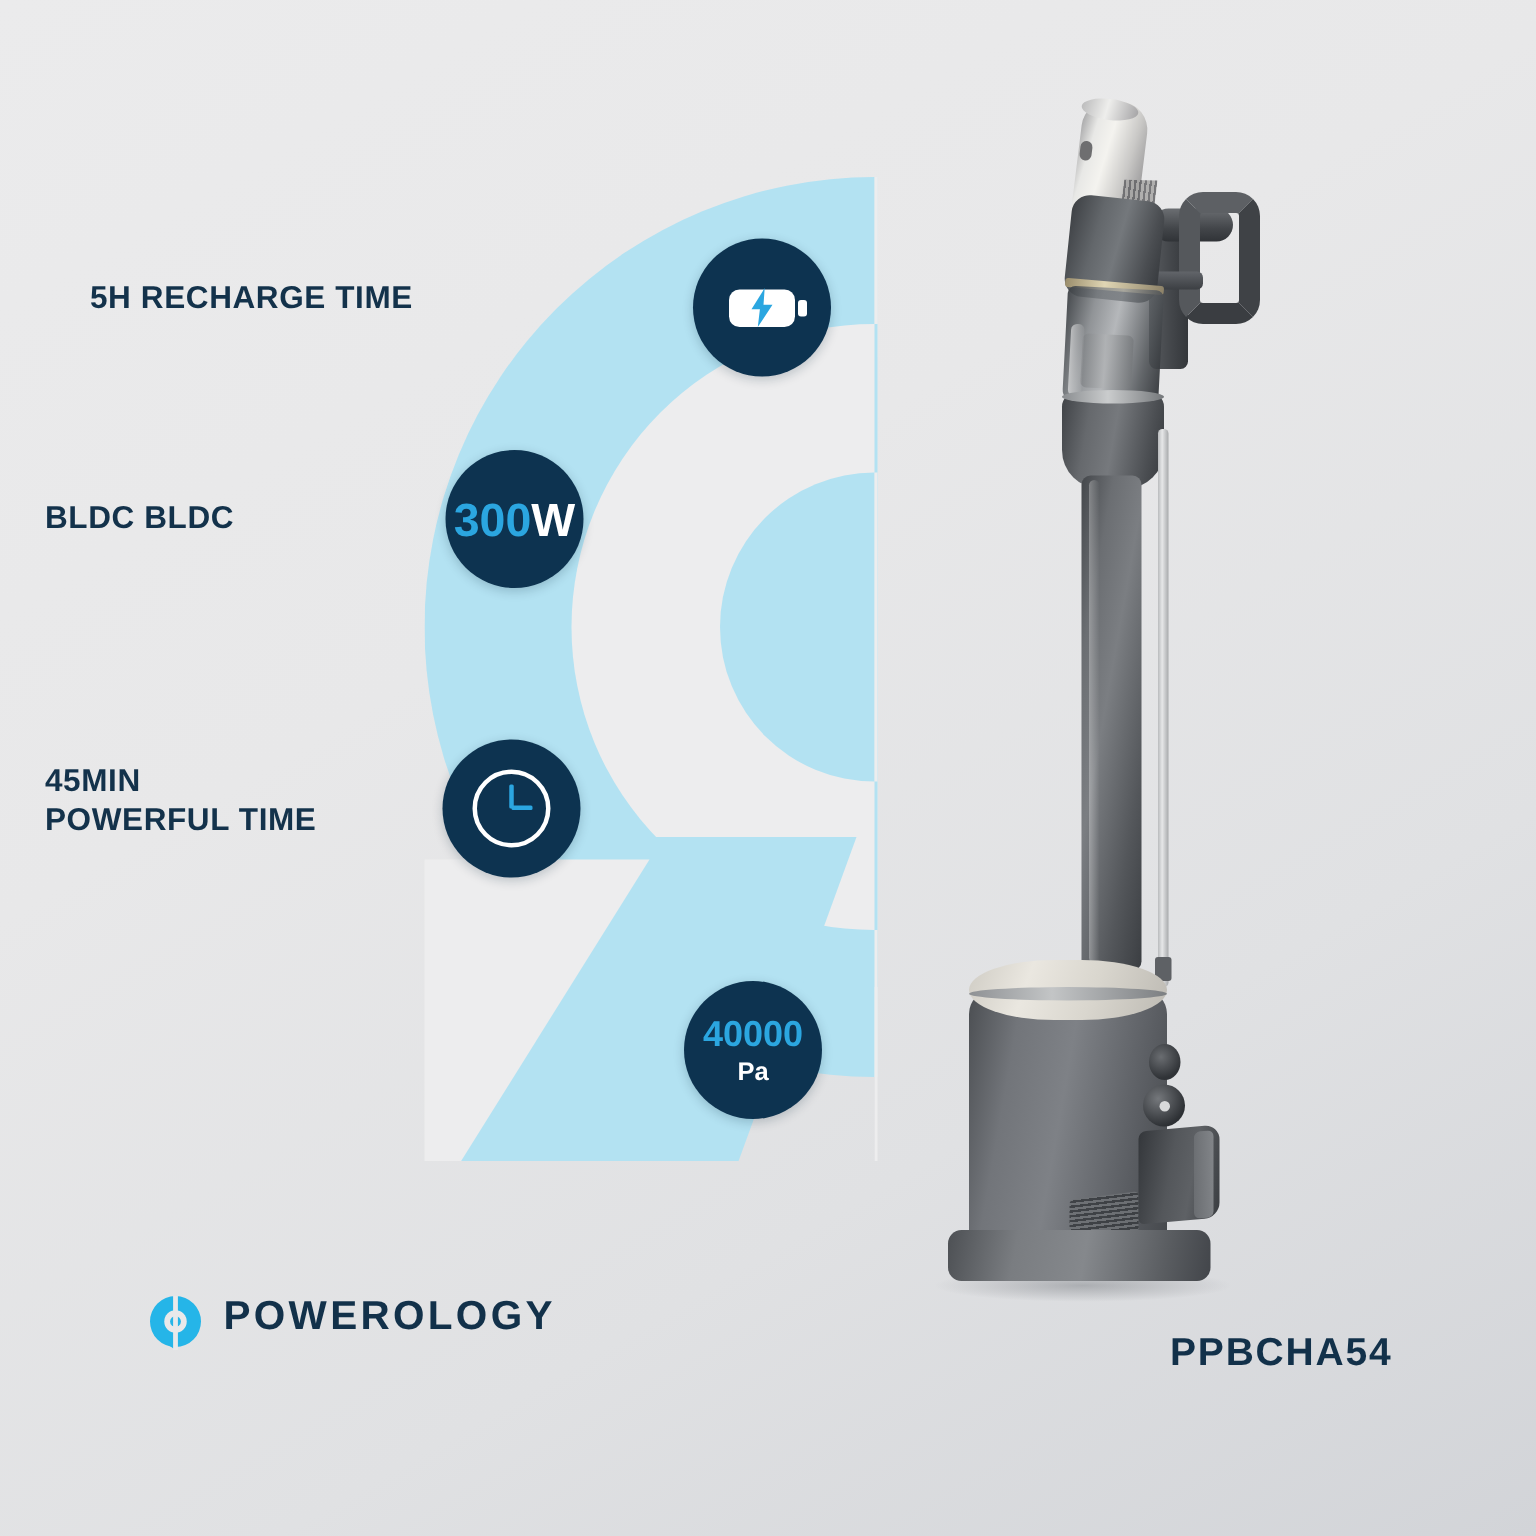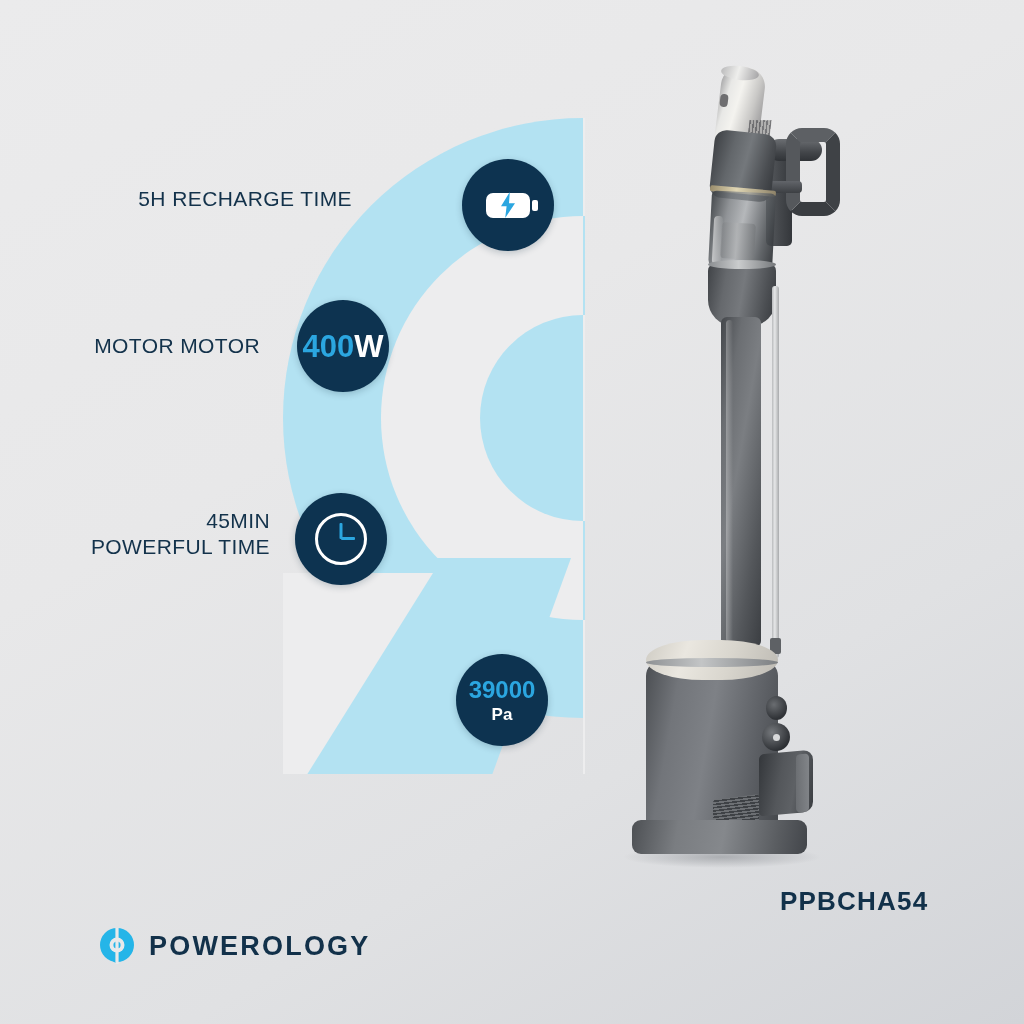--- a/index.html
+++ b/index.html
@@ -134,25 +134,25 @@
     top: 540px;
     width: 302px;
     height: 120px;
     background: #ededee;
   }
 
   
   .feature-label {
     position: absolute;
     color: #13324b;
-    font-weight: normal;
+    font-weight: bold;
     font-size: 21px;
     letter-spacing: 0.4px;
     line-height: 1.25;
-    text-align: right;
+    text-align: left;
     white-space: pre-line;
   }
 
   .badge {
     position: absolute;
     border-radius: 50%;
     background: #0d3350;
     display: flex;
     align-items: center;
     justify-content: center;
@@ -441,23 +441,22 @@
     left: 22px; top: 806px;
     width: 200px; height: 22px;
     border-radius: 50%;
     background: radial-gradient(ellipse at center,rgba(60,65,72,.30),rgba(60,65,72,0) 70%);
   }
 
   
   #footer-logo {
     position: absolute;
     left: 98px;
-    top: 926px;
+    top: 862px;
     display: flex;
-    align-items: center;
     gap: 13px;
   }
   #brand-wordmark {
     color: #12314a;
     font-size: 27px;
     font-weight: bold;
     letter-spacing: 2.2px;
   }
   #sku {
     position: absolute;
@@ -493,39 +492,39 @@
   <div class="feature-label" style="left:60px; top:186px; width:292px;">5H RECHARGE TIME</div>
   <div class="badge" style="left:462px; top:159px; width:92px; height:92px;">
     <div class="bat-body">
       <div class="bat-nub"></div>
       <svg class="bat-bolt" width="20" height="26" viewBox="0 0 20 26">
         <path d="M11.8 0 L3 14.2 L8.6 14.2 L7.2 26 L17 11.2 L11 11.2 Z" fill="#2ba6e0"></path>
       </svg>
     </div>
   </div>
 
-  <div class="feature-label" style="left:30px; top:333px; width:230px;">MOTOR MOTOR</div>
+  <div class="feature-label" style="left:30px; top:333px; width:230px;">BLDC BLDC</div>
   <div class="badge" style="left:297px; top:300px; width:92px; height:92px;">
     <div style="display:flex; align-items:baseline;">
-      <span class="badge-num" style="font-size:31px;">400</span>
+      <span class="badge-num" style="font-size:31px;">300</span>
       <span class="badge-unit" style="font-size:31px;">W</span>
     </div>
   </div>
 
   <div class="feature-label" style="left:30px; top:508px; width:240px;">45MIN
 POWERFUL TIME</div>
   <div class="badge" style="left:295px; top:493px; width:92px; height:92px;">
     <div class="clock-face">
       <div class="clk-hand-v"></div>
       <div class="clk-hand-h"></div>
     </div>
   </div>
 
   <div class="badge" style="left:456px; top:654px; width:92px; height:92px;">
-    <span class="badge-num" style="font-size:24px;">39000</span>
+    <span class="badge-num" style="font-size:24px;">40000</span>
     <span class="badge-unit" style="font-size:17px; margin-top:4px;">Pa</span>
   </div>
 
   <div id="product">
     <div class="pp shadow"></div>
 
     <div class="pp handle-connect"></div>
     <div class="pp handle-stem"></div>
     <div class="pp handle-loop"></div>
     <div class="pp handle-trigger"></div>

